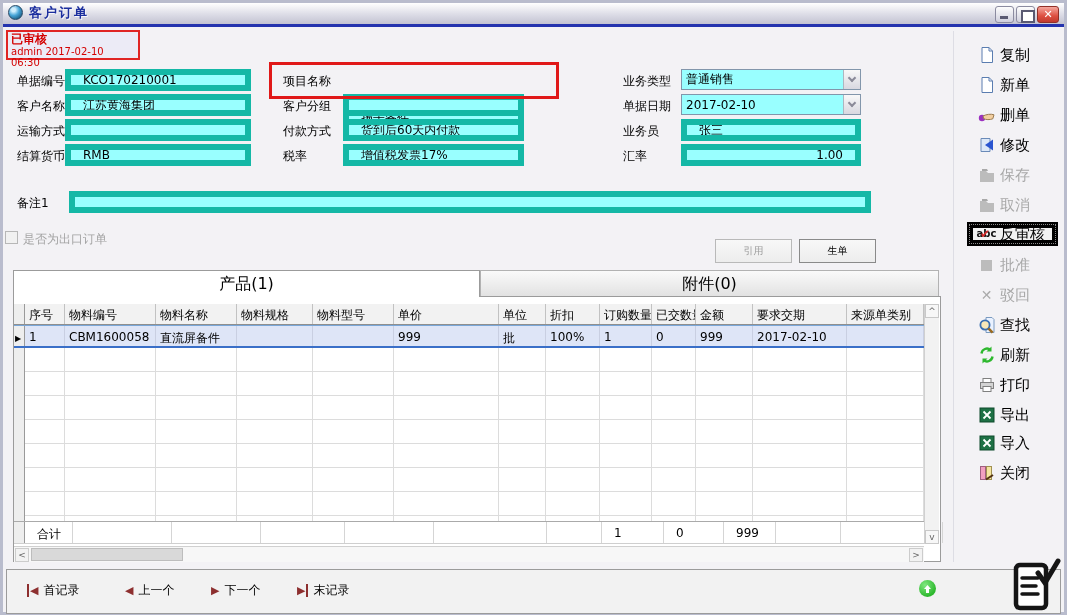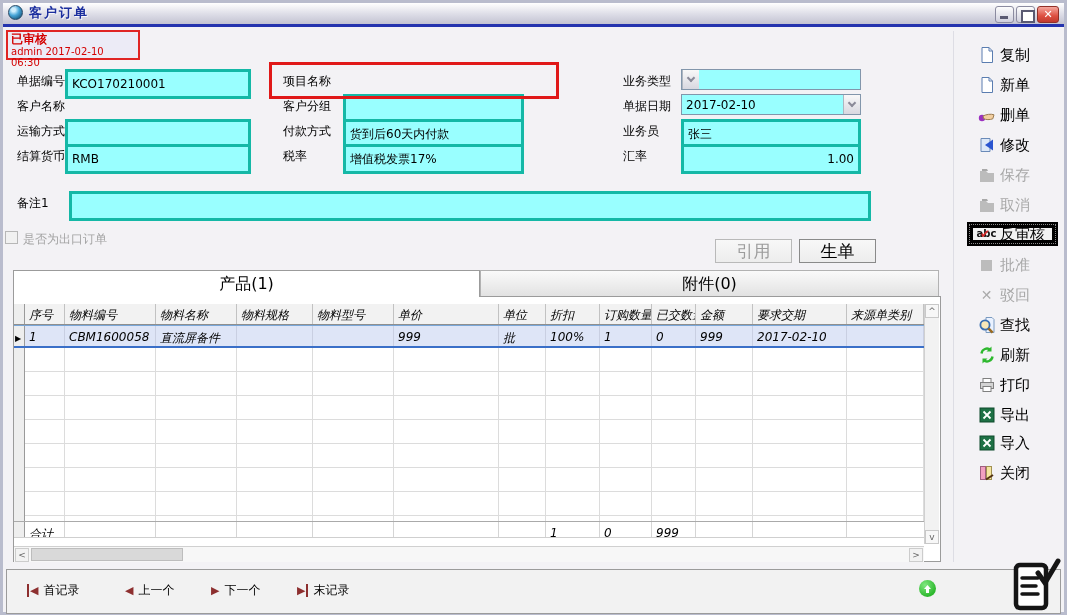--- a/index.html
+++ b/index.html
@@ -20,56 +20,56 @@
   .wbtn.max::after { content:""; position:absolute; left:4px; top:3px; width:10px; height:9px; border:2px solid #5a5a72; background:#fff; }
   .wbtn.close { width:22px; background:linear-gradient(#f5a79d,#dd4f41 60%,#c23a2e); border-color:#913028;
     color:#fff; font-size:11px; font-weight:bold; text-align:center; line-height:15px; }
   
   .status { position:absolute; left:3px; top:27px; width:134px; height:30px; background:#ecebf6;
     border:2px solid #e02424; padding:1px 3px; line-height:1.1; }
   .status .l1 { font-size:12px; font-weight:bold; color:#d40000; }
   .status .l2 { font-size:10px; color:#d40000; }
   
   .flabel { position:absolute; font-size:12px; color:#000; white-space:nowrap; }
-  .ffield { position:absolute; height:30px; background:#99ffff; border:3px solid #14b8a6; font-size:12px;
-    padding:0 4px; font-family:inherit; color:#000; }
+  .ffield { position:absolute; height:22px; background:#99ffff; border:6px solid #14b8a6; font-size:12px;
+    padding:0 12px; font-family:inherit; color:#000; }
   .ffield.rt { text-align:right; }
   .combo { position:absolute; height:21px; border:1px solid #8296ab; background:#99ffff; display:flex; }
   .combo input { flex:1; min-width:0; border:0; background:#99ffff; font-size:12px; padding:0 4px; font-family:inherit; }
   .combo .drop { width:17px; background:linear-gradient(#f8f8f8,#d8d8e0); border-left:1px solid #aeb6c0;
     display:flex; align-items:center; justify-content:center; }
   .chev { width:6px; height:6px; border-right:2px solid #8a8a98; border-bottom:2px solid #8a8a98; transform:rotate(45deg); margin-top:-3px; }
   .redbox { position:absolute; border:3px solid #e01818; background:transparent; }
   
   .chkrow { position:absolute; left:2px; top:228px; display:flex; align-items:flex-start; gap:5px; }
   .chk { width:13px; height:13px; border:1px solid #b7b7b7; background:#f1f1f1; }
   .chklabel { font-size:12px; color:#a3a3a3; }
   
   .abtn { position:absolute; width:77px; height:24px; border:1px solid #b9b9b9; background:linear-gradient(#f8f8f8,#ededed);
-    font-size:17px; text-align:center; line-height:22px; color:#000; }
+    font-size:10px; text-align:center; line-height:22px; color:#000; }
   .abtn.dis { color:#9c9c9c; }
   .abtn.en { border-color:#8a8a8a; }
   
   .tab { position:absolute; top:267px; height:27px; font-size:16px; text-align:center; line-height:25px; }
   .tab.active { left:10px; width:467px; background:#fff; border:1px solid #9b9b9b; border-bottom:0; z-index:2; }
   .tab.inactive { left:477px; width:459px; background:linear-gradient(#fafafa,#e2e2e2); border:1px solid #b2b2b2; }
   .gridwrap { position:absolute; left:10px; top:293px; width:928px; height:266px; background:#fff; border:1px solid #9b9b9b; z-index:1; }
-  .tgrid { display:grid; grid-template-columns:11px 40px 91px 81px 76px 81px 105px 47px 54px 52px 44px 57px 94px 77px; width:910px;font-style:italic; }
+  .tgrid { display:grid; grid-template-columns:11px 40px 91px 81px 76px 81px 105px 47px 54px 52px 44px 57px 94px 77px; width:910px; }
   .gc { font-size:12px; padding:3px 2px 0 4px; overflow:hidden; white-space:nowrap; border-right:1px solid #d5d5d5; }
   .ghead { position:absolute; left:0; top:7px; border-bottom:1px solid #8f8f8f; background:#f2f2f2; height:21px; }
   .ghead .gc { border-right:1px solid #c2c2c2; padding-top:3px; }
   .gsel { background:#eeeeee; border-right:1px solid #9a9a9a !important; padding:2px 0 0 1px; }
   .grow1 { position:absolute; left:0; top:28px; height:23px; background:#dee5f7;
     border-top:1px solid #79a7d9; border-bottom:2px solid #3a6fc8; }
   .grow1 .gc { border-right:1px solid #c9cfe2; padding-top:4px; }
   .marker { font-size:8px; color:#000; }
   .gempty { position:absolute; left:0; top:51px; height:173px;
     background:repeating-linear-gradient(to bottom, #ffffff 0 23px, #dcdcdc 23px 24px); }
   .gempty .gc { height:173px; border-right:1px solid #dcdcdc; }
-  .gtotal { position:absolute; left:0; top:224px; height:17px; border-top:1px solid #aaaaaa; border-bottom:1px solid #cfcfcf; background:#fff; }
+  .gtotal { position:absolute; left:0; top:224px; height:23px; border-top:1px solid #aaaaaa; border-bottom:1px solid #cfcfcf; background:#fff;gap:8px; }
   .gtotal .gc { padding-top:4px; }
   
   .vscroll { position:absolute; right:1px; top:7px; width:15px; height:240px; background:#f2f2f2; border-left:1px solid #d0d0d0; }
   .sarr { position:absolute; left:0; width:14px; height:14px; background:#f7f7f7; border:1px solid #c8c8c8;
     font-size:9px; color:#666; text-align:center; line-height:12px; }
   .hscroll { position:absolute; left:0; top:249px; width:910px; height:16px; background:#f7f7f7; border-top:1px solid #d0d0d0; }
   .harr { position:absolute; top:1px; width:14px; height:14px; font-size:9px; color:#666; text-align:center; line-height:13px; background:#f2f2f2; border:1px solid #cccccc; }
   .hthumb { position:absolute; left:17px; top:1px; width:152px; height:13px; background:#d9d9d9; border:1px solid #bdbdbd; }
   
   .sep { position:absolute; left:950px; top:28px; width:1px; height:531px; background:#dddde4; }
@@ -108,36 +108,38 @@
   </div>
 
   <div class="status">
     <div class="l1">已审核</div>
     <div class="l2">admin 2017-02-10  06:30</div>
   </div>
 
   <span class="flabel" style="left:14px;top:70px">单据编号</span>
   <input class="ffield" style="left: 62px; top: 66px; width: 186px;" value="KCO170210001">
   <span class="flabel" style="left:14px;top:95px">客户名称</span>
+  <input class="ffield" style="left: 62px; top: 91px; width: 186px;" value="江苏黄海集团">
   <span class="flabel" style="left:14px;top:120px">运输方式</span>
   <input class="ffield" style="left: 62px; top: 116px; width: 186px;" value="">
   <span class="flabel" style="left:14px;top:145px">结算货币</span>
   <input class="ffield" style="left: 62px; top: 141px; width: 186px;" value="RMB">
 
   <span class="flabel" style="left:280px;top:70px">项目名称</span>
   <input class="ffield" style="left: 340px; top: 60px; width: 181px; margin-top: 44px;" value="扬子备件">
   <span class="flabel" style="left:280px;top:95px">客户分组</span>
   <input class="ffield" style="left: 340px; top: 91px; width: 181px;" value="">
   <span class="flabel" style="left:280px;top:120px">付款方式</span>
   <input class="ffield" style="left: 340px; top: 116px; width: 181px;" value="货到后60天内付款">
   <span class="flabel" style="left:280px;top:145px">税率</span>
   <input class="ffield" style="left: 340px; top: 141px; width: 181px;" value="增值税发票17%">
 
   <span class="flabel" style="left:620px;top:70px">业务类型</span>
   <div class="combo" style="left:678px;top:66px;width:180px">
+    <input value="普通销售" style="">
     <span class="drop">
         <span class="chev"></span>
       </span>
   </div>
   <span class="flabel" style="left:620px;top:95px">单据日期</span>
   <div class="combo" style="left:678px;top:91px;width:180px">
     <input value="2017-02-10" style="">
     <span class="drop">
         <span class="chev"></span>
       </span>

